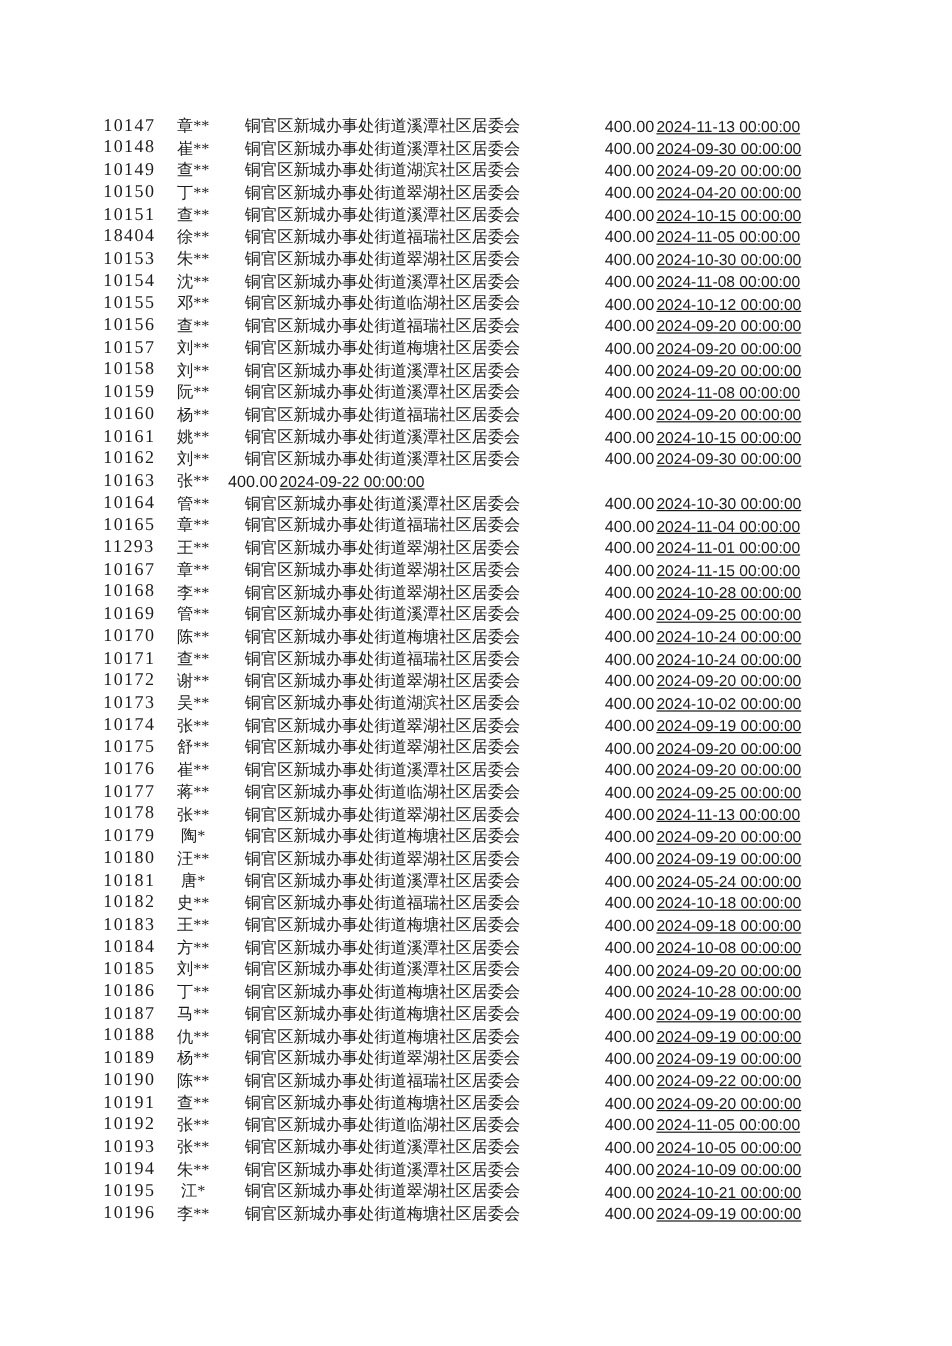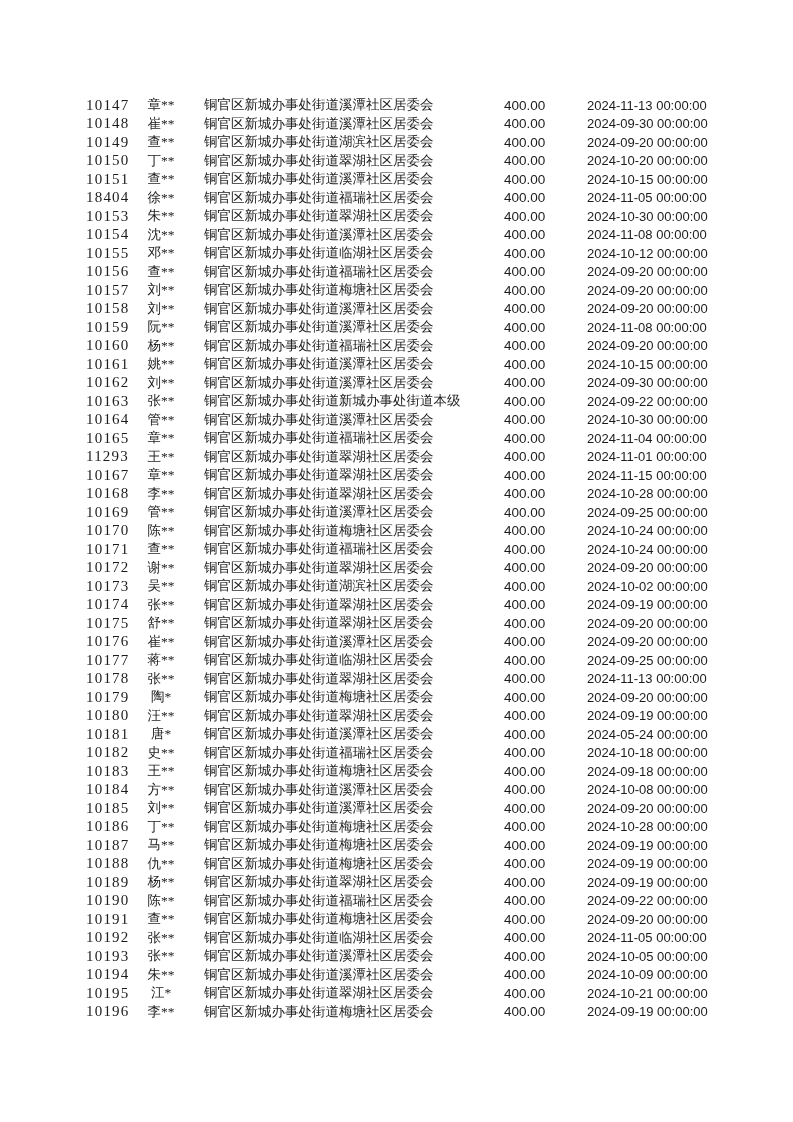--- a/index.html
+++ b/index.html
@@ -45,23 +45,23 @@
     font-family: Liberation Mono, monospace;
     font-size: 13.5px;
   }
   .c-amount {
     width: 43px;
     text-align: left;
     font-family: "Liberation Sans", sans-serif;
     font-size: 13.5px;
   }
   .c-date {
-    margin-left: 40px;
     font-family: "Liberation Sans", sans-serif;
     font-size: 13px;
+    text-decoration: underline;
   }
 </style>
 </head>
 <body>
 
 <div class="page">
   <div class="table" id="records-table">
   <div class="row">
     <span class="cell c-id">10147</span>
     <span class="cell c-name">章**</span>
@@ -84,21 +84,21 @@
     <span class="cell c-org">铜官区新城办事处街道湖滨社区居委会</span>
     <span class="cell c-amount">400.00</span>
     <span class="cell c-date">2024-09-20 00:00:00</span>
   </div>
 
   <div class="row">
     <span class="cell c-id">10150</span>
     <span class="cell c-name">丁**</span>
     <span class="cell c-org">铜官区新城办事处街道翠湖社区居委会</span>
     <span class="cell c-amount">400.00</span>
-    <span class="cell c-date">2024-10-20 00:00:00</span>
+    <span class="cell c-date">2024-04-20 00:00:00</span>
   </div>
 
   <div class="row">
     <span class="cell c-id">10151</span>
     <span class="cell c-name">查**</span>
     <span class="cell c-org">铜官区新城办事处街道溪潭社区居委会</span>
     <span class="cell c-amount">400.00</span>
     <span class="cell c-date">2024-10-15 00:00:00</span>
   </div>
 
@@ -186,21 +186,20 @@
     <span class="cell c-id">10162</span>
     <span class="cell c-name">刘**</span>
     <span class="cell c-org">铜官区新城办事处街道溪潭社区居委会</span>
     <span class="cell c-amount">400.00</span>
     <span class="cell c-date">2024-09-30 00:00:00</span>
   </div>
 
   <div class="row">
     <span class="cell c-id">10163</span>
     <span class="cell c-name">张**</span>
-    <span class="cell c-org">铜官区新城办事处街道新城办事处街道本级</span>
     <span class="cell c-amount">400.00</span>
     <span class="cell c-date">2024-09-22 00:00:00</span>
   </div>
 
   <div class="row">
     <span class="cell c-id">10164</span>
     <span class="cell c-name">管**</span>
     <span class="cell c-org">铜官区新城办事处街道溪潭社区居委会</span>
     <span class="cell c-amount">400.00</span>
     <span class="cell c-date">2024-10-30 00:00:00</span>

